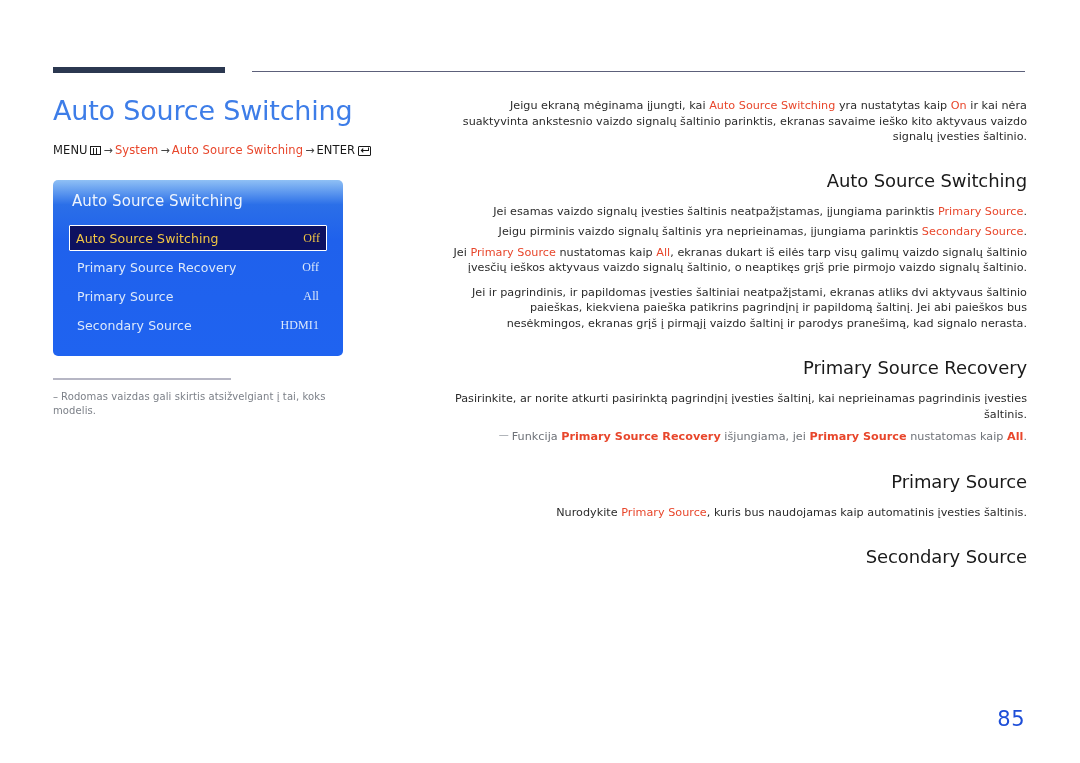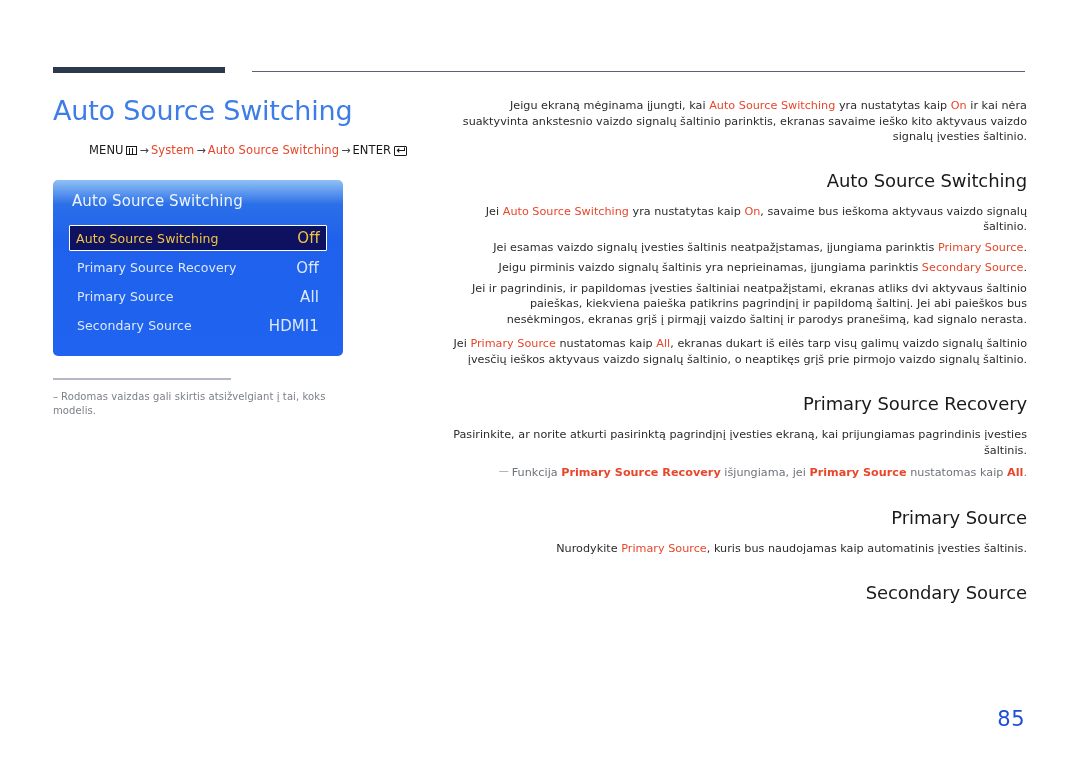--- a/index.html
+++ b/index.html
@@ -57,21 +57,20 @@
     margin: 0;
     padding: 0;
   }
   .breadcrumb {
     margin-top: 14px;
     font-size: 11.5px;
     color: #1a1a1a;
     line-height: 16px;
     white-space: nowrap;
     letter-spacing: 0.1px;
-    margin-left: 36px;
   }
   .breadcrumb .bc-red { color: #e8462b; }
   .breadcrumb .bc-arrow {
     color: #444;
     padding: 0 2px;
     font-size: 11px;
   }
   .icon-menu {
     display: inline-block;
     width: 11px;
@@ -143,23 +142,24 @@
     justify-content: space-between;
     box-sizing: border-box;
     padding: 0 6px;
   }
   .osd-row .osd-label {
     font-size: 12.5px;
     color: #dde9fb;
     letter-spacing: 0.1px;
   }
   .osd-row .osd-value {
-    font-size: 15px;
+    font-size: 12px;
     color: #dde9fb;
     letter-spacing: 0.1px;
+    font-family: Liberation Serif, serif;
   }
   .osd-row.selected {
     background: #0d1160;
     border: 1.6px solid #ffffff;
     border-radius: 1px;
     height: 26px;
     margin: 1px 16px 2px 16px;
   }
   .osd-row.selected .osd-label,
   .osd-row.selected .osd-value {
@@ -299,33 +299,32 @@
     <span class="note-dash">–</span><span>Rodomas vaizdas gali skirtis atsižvelgiant į tai, koks modelis.</span>
   </div>
 </div>
 
 <div class="right-col">
 
   <p class="body-p"><span>Jeigu ekraną mėginama įjungti, kai </span><span class="red">Auto Source Switching</span><span> yra nustatytas kaip </span><span class="red">On</span><span> ir kai nėra suaktyvinta ankstesnio vaizdo signalų šaltinio parinktis, ekranas savaime ieško kito aktyvaus vaizdo signalų įvesties šaltinio.</span></p>
 
   <h2 class="sec-head sp-top">Auto Source Switching</h2>
 
-  <p class="body-p tight"><span>Jei </span><span class="red">Auto Source Switching</span><span> yra nustatytas kaip </span><span class="red">On</span><span>, savaime bus ieškoma aktyvaus vaizdo signalų šaltinio.</span></p>
 
   <p class="body-p tight"><span>Jei esamas vaizdo signalų įvesties šaltinis neatpažįstamas, įjungiama parinktis </span><span class="red">Primary Source</span><span>.</span></p>
 
   <p class="body-p tight"><span>Jeigu pirminis vaizdo signalų šaltinis yra neprieinamas, įjungiama parinktis </span><span class="red">Secondary Source</span><span>.</span></p>
 
+  <p class="body-p"><span>Jei </span><span class="red">Primary Source</span><span> nustatomas kaip </span><span class="red">All</span><span>, ekranas dukart iš eilės tarp visų galimų vaizdo signalų šaltinio įvesčių ieškos aktyvaus vaizdo signalų šaltinio, o neaptikęs grįš prie pirmojo vaizdo signalų šaltinio.</span></p>
+
   <p class="body-p">Jei ir pagrindinis, ir papildomas įvesties šaltiniai neatpažįstami, ekranas atliks dvi aktyvaus šaltinio paieškas, kiekviena paieška patikrins pagrindįnį ir papildomą šaltinį. Jei abi paieškos bus nesėkmingos, ekranas grįš į pirmąjį vaizdo šaltinį ir parodys pranešimą, kad signalo nerasta.</p>
 
-  <p class="body-p"><span>Jei </span><span class="red">Primary Source</span><span> nustatomas kaip </span><span class="red">All</span><span>, ekranas dukart iš eilės tarp visų galimų vaizdo signalų šaltinio įvesčių ieškos aktyvaus vaizdo signalų šaltinio, o neaptikęs grįš prie pirmojo vaizdo signalų šaltinio.</span></p>
-
   <h2 class="sec-head sp-top2">Primary Source Recovery</h2>
 
-  <p class="body-p tight">Pasirinkite, ar norite atkurti pasirinktą pagrindįnį įvesties ekraną, kai prijungiamas pagrindinis įvesties šaltinis.</p>
+  <p class="body-p tight">Pasirinkite, ar norite atkurti pasirinktą pagrindįnį įvesties šaltinį, kai neprieinamas pagrindinis įvesties šaltinis.</p>
 
   <p class="sub-note"><span class="dash-mark">—</span><span>Funkcija </span><span class="red-b">Primary Source Recovery</span><span> išjungiama, jei </span><span class="red-b">Primary Source</span><span> nustatomas kaip </span><span class="red-b">All</span><span>.</span></p>
 
   <h2 class="sec-head sp-top2">Primary Source</h2>
 
   <p class="body-p"><span>Nurodykite </span><span class="red">Primary Source</span><span>, kuris bus naudojamas kaip automatinis įvesties šaltinis.</span></p>
 
   <h2 class="sec-head sp-top2">Secondary Source</h2>
 
 

